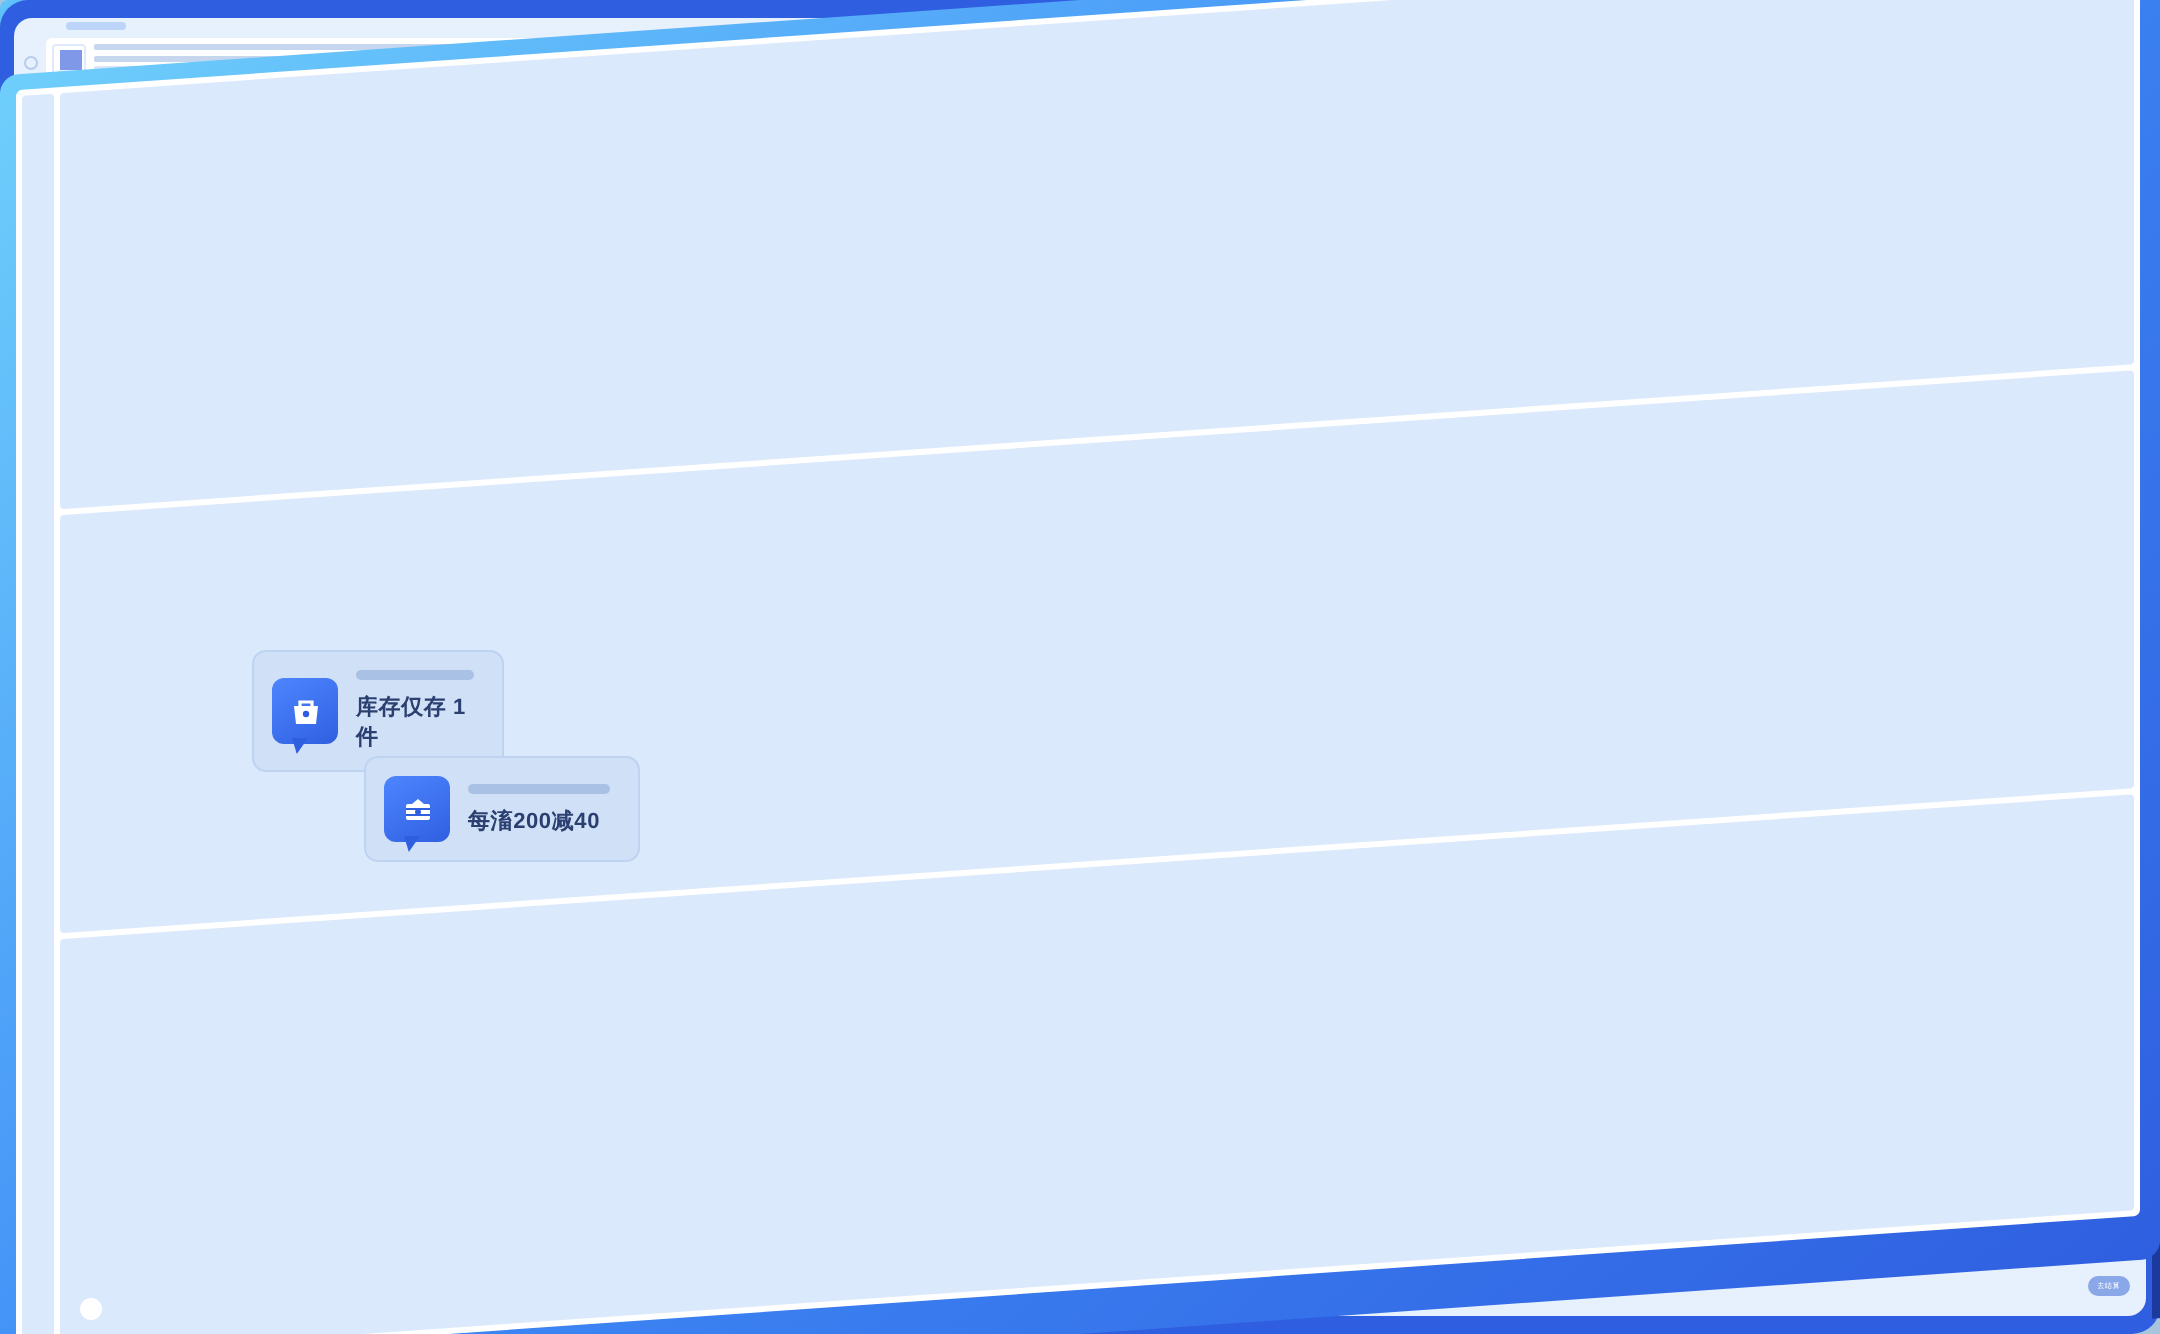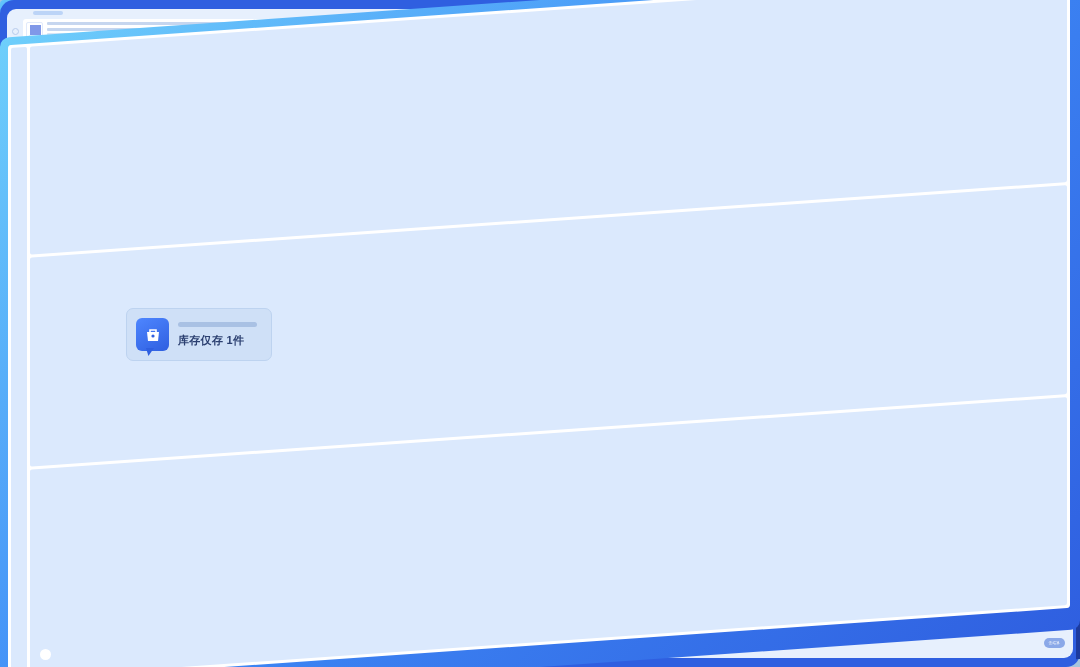--- a/index.html
+++ b/index.html
@@ -165,21 +165,21 @@
                 border-radius: 3px; padding: 3px; display: flex; gap: 3px; transform: skewY(-4deg); }
   #tab-screen .tc1 { width: 16px; background: #dbe9fd; border-radius: 2px; }
   #tab-screen .tc2 { flex: 1; display:flex; flex-direction: column; gap: 3px; }
   #tab-screen .tc2 div { flex: 1; background: #dbe9fd; border-radius: 2px; }
   #tab-home { position:absolute; left: 40px; bottom: 7px; width: 11px; height: 11px;
               border-radius: 50%; background: #fff; }
 
   
   .note { position: absolute; background: #cfe0f7; border: 1px solid #bdd3f0; border-radius: 7px;
           display: flex; align-items: center; gap: 9px; padding: 9px 14px 9px 9px; }
-  #note1 { left: 126px; top: 308px; width: 146px; }
+  #note1 { left: 126px; top: 325px; width: 126px; }
   #note2 { left: 182px; top: 378px; width: 138px; }
   .note-icon { width: 33px; height: 33px; background: linear-gradient(150deg,#4e86ff,#2f5fe0);
                border-radius: 6px; position: relative; flex: 0 0 auto;
                display: flex; align-items: center; justify-content: center; }
   .note-icon::after { content: ""; position: absolute; left: 10px; bottom: -5px; width: 8px; height: 8px;
                       background: #2f5fe0; clip-path: polygon(0 0,100% 0,30% 100%); }
   .note-icon svg { width: 16px; height: 16px; }
   .note-txt { flex: 1; }
   .note-ph { height: 5px; background: #a9c1e4; border-radius: 3px; margin-bottom: 6px; }
   .note-label { font-size: 11px; color: #2b3f70; font-weight: bold; letter-spacing: .3px; }
@@ -568,14 +568,28 @@
           <path d="M5 5 V3 H11 V5" fill="none" stroke="#fff" stroke-width="1.6"></path>
           <circle cx="8" cy="9" r="1.6" fill="#2f5fe0"></circle>
         </svg>
     </div>
     <div class="note-txt">
       <div class="note-ph"></div>
       <div class="note-label">库存仅存 1件</div>
     </div>
   </div>
 
+  <div class="note" id="note2">
+    <div class="note-icon">
+      <svg viewBox="0 0 16 16">
+          <rect x="2" y="5" width="12" height="8" rx="1" fill="#fff"></rect>
+          <path d="M2 7.5 H14 M2 10.5 H14" stroke="#2f5fe0" stroke-width="1"></path>
+          <circle cx="8" cy="9" r="1.5" fill="#2f5fe0"></circle>
+          <path d="M5 5 L8 2.5 L11 5" fill="#fff"></path>
+        </svg>
+    </div>
+    <div class="note-txt">
+      <div class="note-ph"></div>
+      <div class="note-label">每滀200减40</div>
+    </div>
+  </div>
 
 </div>
 
 </body></html>

